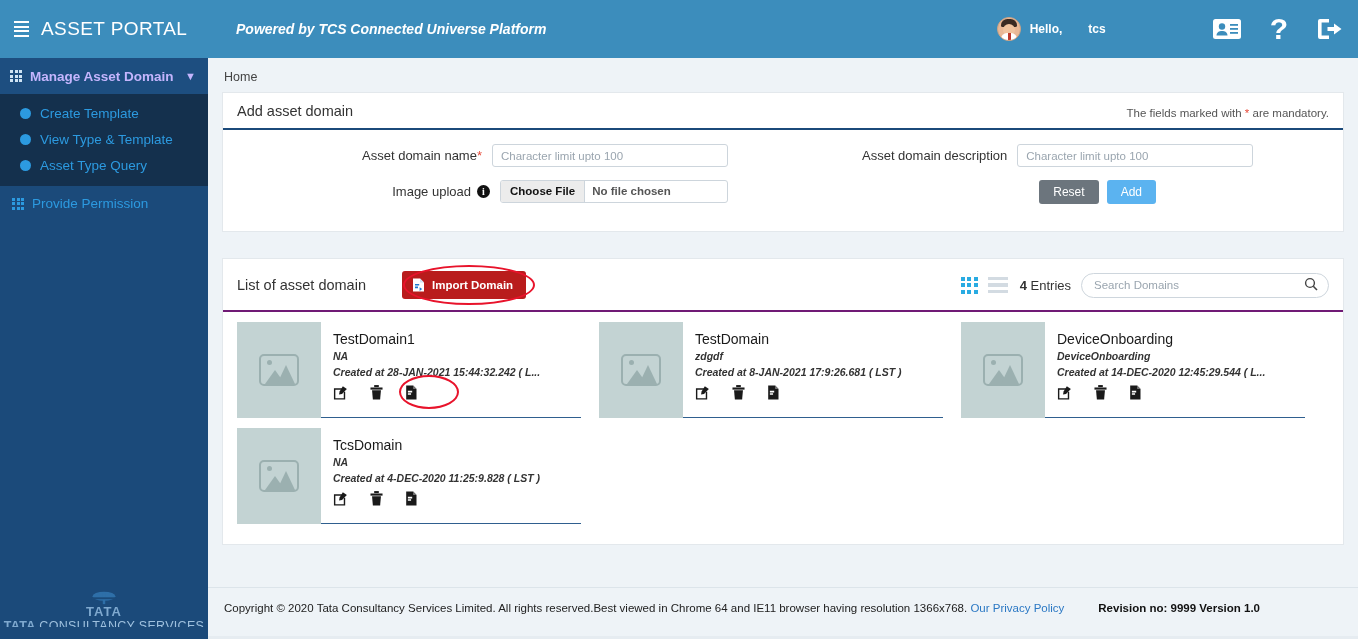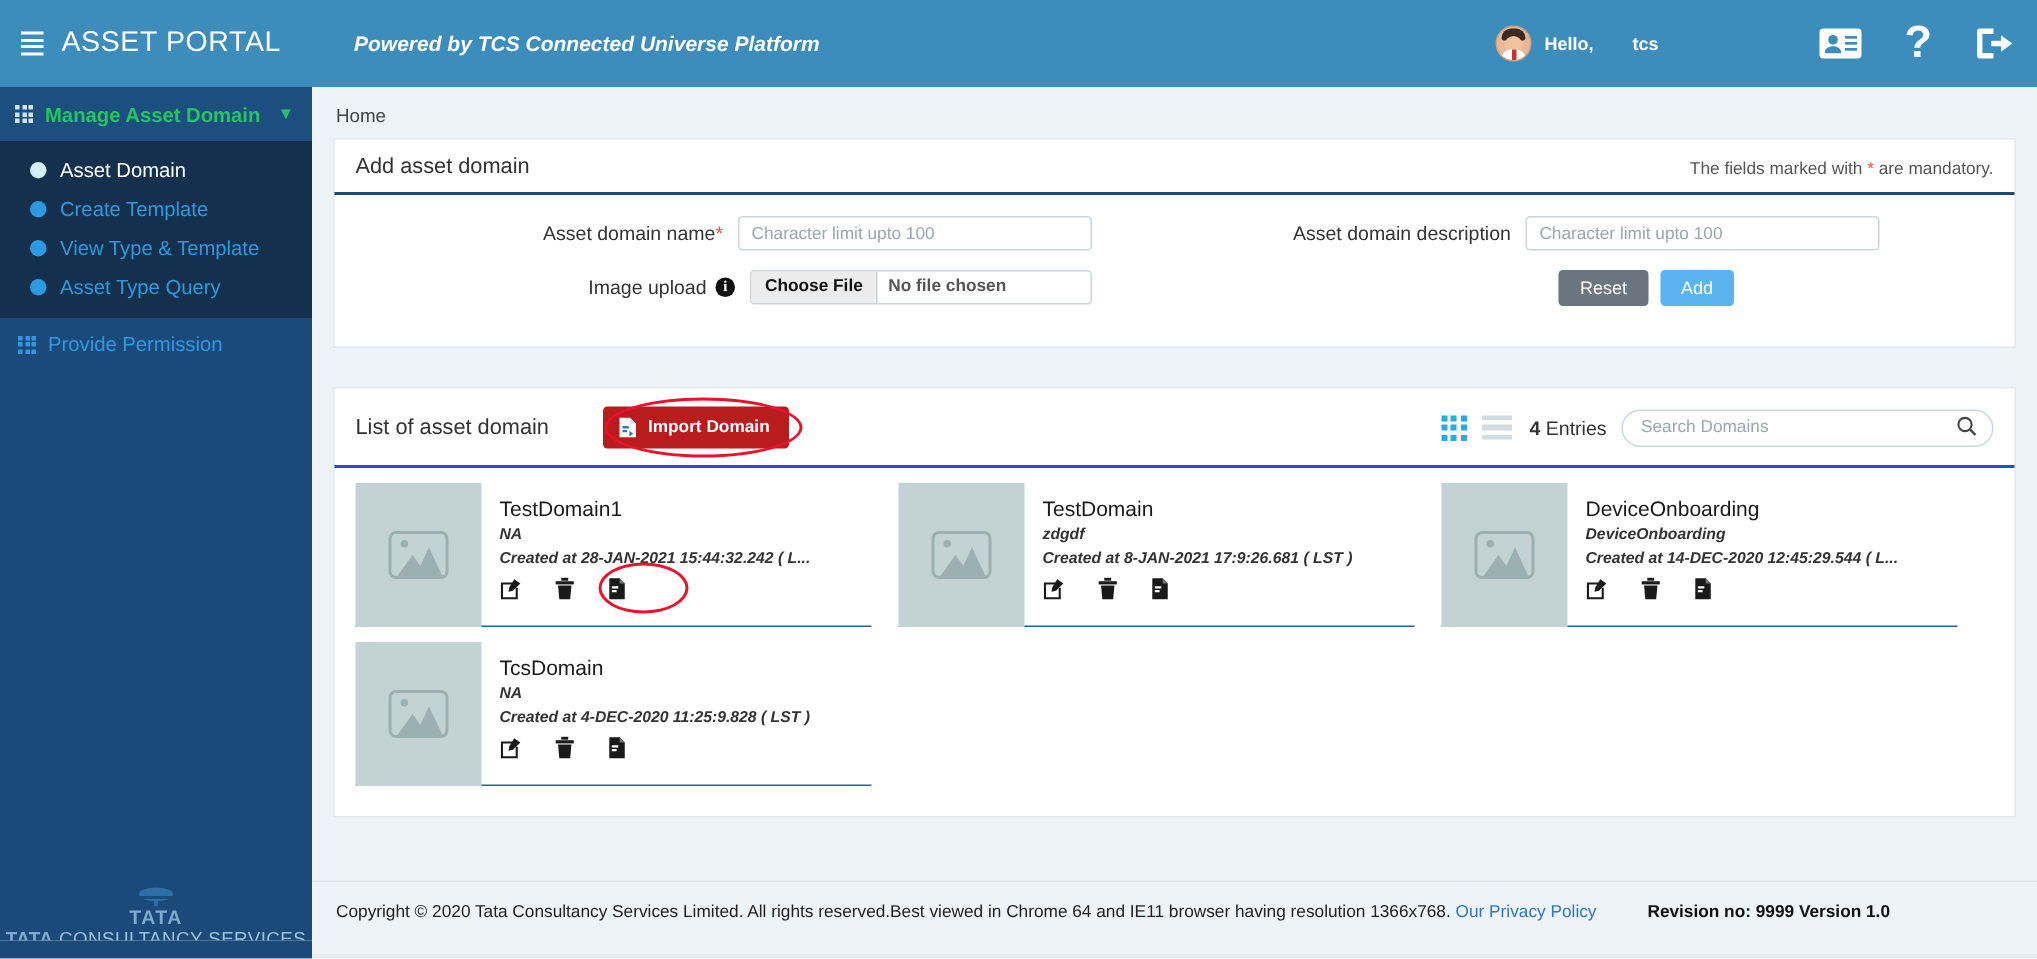--- a/index.html
+++ b/index.html
@@ -51,21 +51,21 @@
   .hicon.first { margin-left: 106px; }
   .qmark { color:#fff; font-size:30px; font-weight:bold; line-height:1; }
 
   
   .sidebar {
     position: absolute; top: 58px; left: 0; width: 208px; height: 581px;
     background: #1b4a7a;
   }
   .side-head {
     height: 36px; background: #1d4e80; display:flex; align-items:center;
-    padding: 0 12px 0 10px; color:#22c55e; font-size:13.5px; font-weight:bold;
+    padding: 0 12px 0 10px; color:#c4b5fd; font-size:13.5px; font-weight:bold;
     cursor: pointer;
   }
   .grid-ico {
     display:grid; grid-template-columns: repeat(3, 3px); grid-template-rows: repeat(3, 3px);
     gap: 1.5px; margin-right: 8px; flex:none;
   }
   .grid-ico span { display:block; width:3px; height:3px; background:#cfe4f5; }
   .grid-ico.blue span { background:#2c9ae0; }
   .chev { margin-left:auto; font-size:11px; }
   .submenu { background:#14304d; padding: 6px 0 8px 0; }
@@ -137,21 +137,21 @@
     font-size:12px; color:#fff; border-radius:3px; padding: 5px 14px; cursor:pointer;
     border:none;
   }
   .btn-reset { background:#6c757d; margin-right:8px; }
   .btn-add { background:#5bb3f0; }
 
   
   .list-panel { background:#fff; margin: 26px 14px 0 14px; border: 1px solid #e3e8ec; }
   .list-head {
     display:flex; align-items:center; padding: 12px 14px 11px 14px;
-    border-bottom: 2px solid #1d4ed8; position: relative;
+    border-bottom: 2px solid #701a75; position: relative;
   }
   .list-title { font-size:14.5px; color:#333; }
   .import-btn {
     margin-left: 36px; background:#b91c1c; color:#fff; font-size:11.5px;
     padding: 7px 13px 7px 10px; border-radius:3px; display:flex; align-items:center;
     gap:7px; cursor:pointer; font-weight:bold;
   }
   .annot-ellipse {
     position:absolute; border: 2.5px solid #e8132b; border-radius:50%;
     pointer-events:none;
@@ -276,24 +276,20 @@
         <span></span>
           <span></span>
           <span></span>
           <span></span>
       </span>
       <span>Manage Asset Domain</span>
       <span class="chev">▼</span>
     </div>
 
     <div class="submenu">
-      <div class="sub-item active">
-        <span class="dot"></span>
-        <span>Asset Domain</span>
-      </div>
       <div class="sub-item">
         <span class="dot"></span>
         <span>Create Template</span>
       </div>
       <div class="sub-item">
         <span class="dot"></span>
         <span>View Type &amp; Template</span>
       </div>
       <div class="sub-item">
         <span class="dot"></span>

